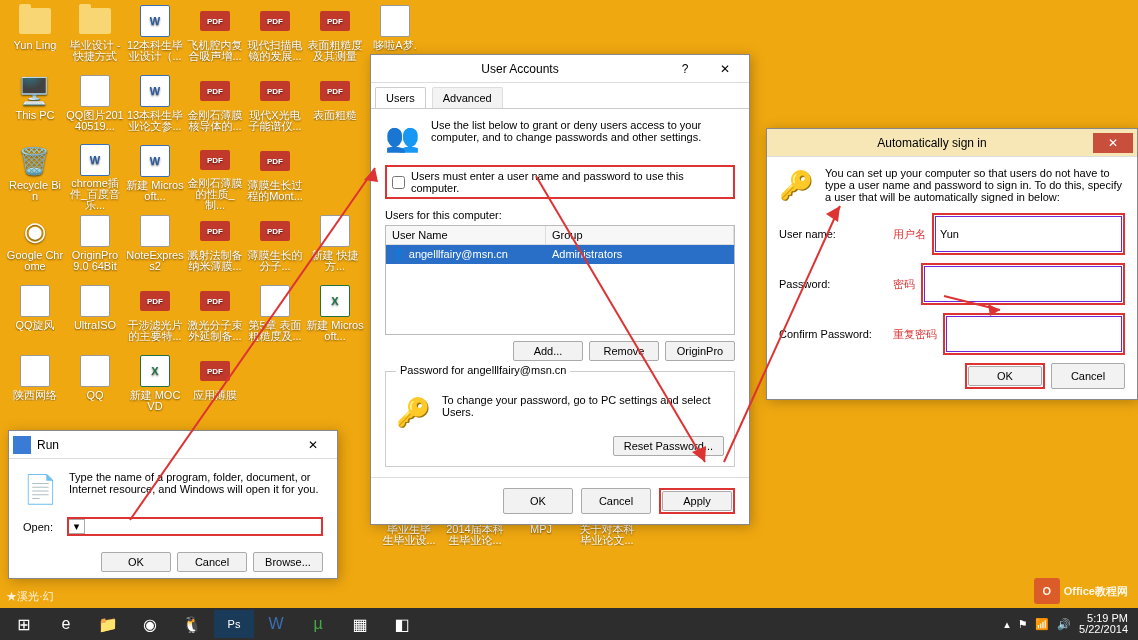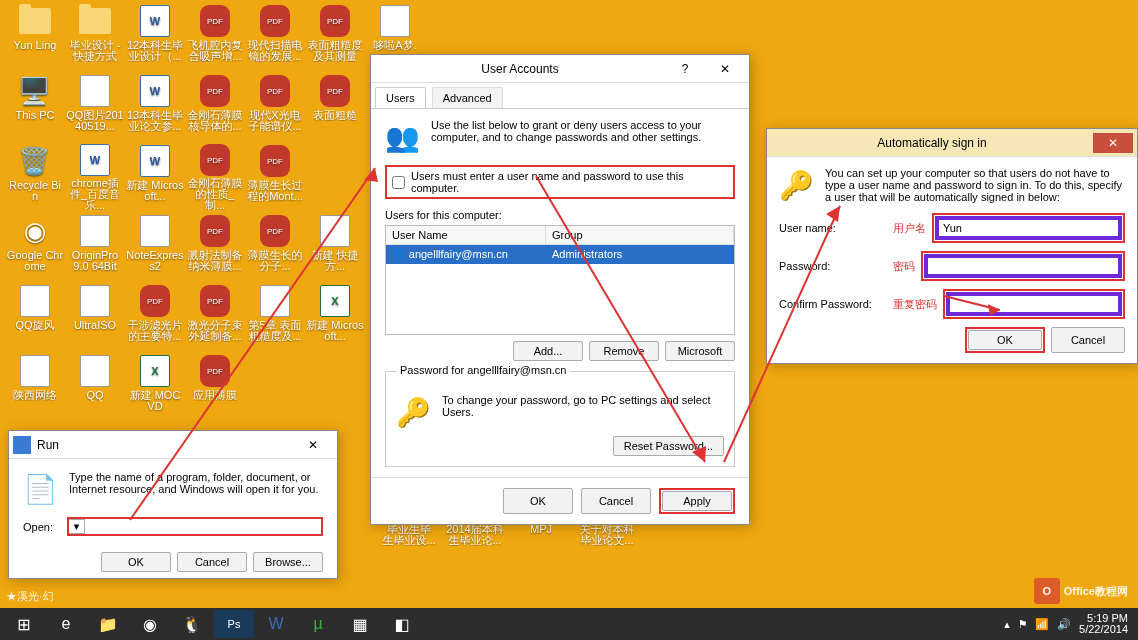--- a/index.html
+++ b/index.html
@@ -4,21 +4,21 @@
 <style>
 *{box-sizing:border-box;margin:0;padding:0;font-family:"Segoe UI",Tahoma,sans-serif;font-size:11px}
 body{width:1138px;height:640px;background:#f0a810;position:relative;overflow:hidden}
 .desktop{position:absolute;inset:0}
 .icon-grid{position:absolute;top:0;left:0;width:440px;display:grid;grid-template-columns:repeat(7,58px);grid-auto-rows:66px;gap:4px 2px;padding:4px 6px}
 .di{display:flex;flex-direction:column;align-items:center;text-align:center;color:#fff;font-size:10px;text-shadow:0 1px 2px rgba(0,0,0,.6);cursor:default}
 .di .ic{width:34px;height:34px;margin-bottom:2px;display:flex;align-items:center;justify-content:center;font-size:26px}
 .di .lbl{line-height:11px;max-height:33px;overflow:hidden;word-break:break-all}
 .folder{background:#f7d673;border-radius:2px;width:32px;height:26px;position:relative}
 .folder:before{content:"";position:absolute;top:-4px;left:0;width:12px;height:5px;background:#f7d673;border-radius:2px 2px 0 0}
-.pdf{background:#c1392b;color:#fff;width:30px;height:32px;display:flex;align-items:center;justify-content:center;font-size:8px;font-weight:normal;border-radius:9px}
+.pdf{background:#c1392b;color:#fff;width:30px;height:20px;display:flex;align-items:center;justify-content:center;font-size:8px;font-weight:bold;border-radius:2px}
 .docx{background:#fff;border:1px solid #3a6fb5;width:30px;height:32px;display:flex;align-items:center;justify-content:center;color:#2a5a9e;font-weight:bold;border-radius:2px}
 .xlsx{background:#fff;border:1px solid #1f7246;width:30px;height:32px;display:flex;align-items:center;justify-content:center;color:#1f7246;font-weight:bold;border-radius:2px}
 .gen{width:30px;height:32px;background:#fff;border:1px solid #999;border-radius:2px}
 .window{position:absolute;background:#fff;border:1px solid #888;box-shadow:2px 2px 12px rgba(0,0,0,.25)}
 .titlebar{height:28px;display:flex;align-items:center;padding:0 4px;background:#fff;border-bottom:1px solid #ddd}
 .titlebar .t{flex:1;text-align:center;font-size:12px}
 .wbtn{width:40px;height:20px;display:flex;align-items:center;justify-content:center;font-family:sans-serif;font-size:12px}
 .wbtn.close{background:#c94f3d;color:#fff}
 .tabstrip{display:flex;border-bottom:1px solid #ccc;padding:4px 4px 0;background:#fff}
 .tab{padding:4px 10px;border:1px solid #ccc;border-bottom:none;background:#fff;margin-right:6px;border-radius:2px 2px 0 0;font-size:11px}
@@ -49,21 +49,21 @@
 .rrow label{width:36px}
 .rrow .cb{flex:1;border:2px solid #d33;display:flex}
 .rrow input{flex:1;border:1px solid #aaa;padding:2px 4px;font-size:11px}
 .rrow .dd{width:16px;border:1px solid #aaa;border-left:none;display:flex;align-items:center;justify-content:center}
 
 .auto{left:766px;top:128px;width:372px}
 .auto .titlebar{background:#f7e7b6}
 .auto .body{padding:10px 12px}
 .frow{display:flex;align-items:center;margin-bottom:8px;gap:6px}
 .frow label{width:108px}
-.frow input{flex:1;border:4px solid #6d28d9;padding:2px 4px}
+.frow input{flex:1;border:1px solid #6d28d9;padding:11px 4px}
 .red-note{color:#d33;font-size:11px}
 .redbox{border:2px solid #d33;padding:1px}
 
 .arrow{position:absolute;pointer-events:none}
 
 .taskbar{position:absolute;left:0;right:0;bottom:0;height:32px;background:#2d2d2d;display:flex;align-items:center;padding:0 4px;gap:2px}
 .tbtn{width:40px;height:28px;display:flex;align-items:center;justify-content:center;color:#fff;font-size:16px}
 .tray{margin-left:auto;display:flex;align-items:center;gap:8px;color:#fff;font-size:10px;padding-right:6px}
 .clock{text-align:right;line-height:11px}
 .watermark{position:absolute;right:10px;bottom:36px;color:#fff;font-size:20px;font-weight:bold;opacity:.9;display:flex;align-items:center;gap:4px}
@@ -381,21 +381,21 @@
             <div class="col2">Group</div>
           </div>
           <div class="row">
             <div class="col1"><span>👤</span> <span>angelllfairy@msn.cn</span></div>
             <div class="col2">Administrators</div>
           </div>
         </div>
         <div class="btnrow">
           <button class="win">Add...</button>
           <button class="win">Remove</button>
-          <button class="win">Microsoft</button>
+          <button class="win">OriginPro</button>
         </div>
       </div>
       <fieldset class="fs">
         <span class="leg">Password for angelllfairy@msn.cn</span>
         <div class="instr" style="margin:0">
           <div class="ic">🔑</div>
           <div>To change your password, go to PC settings and select Users.</div>
         </div>
         <div class="btnrow">
           <button class="win">Reset Password...</button>

